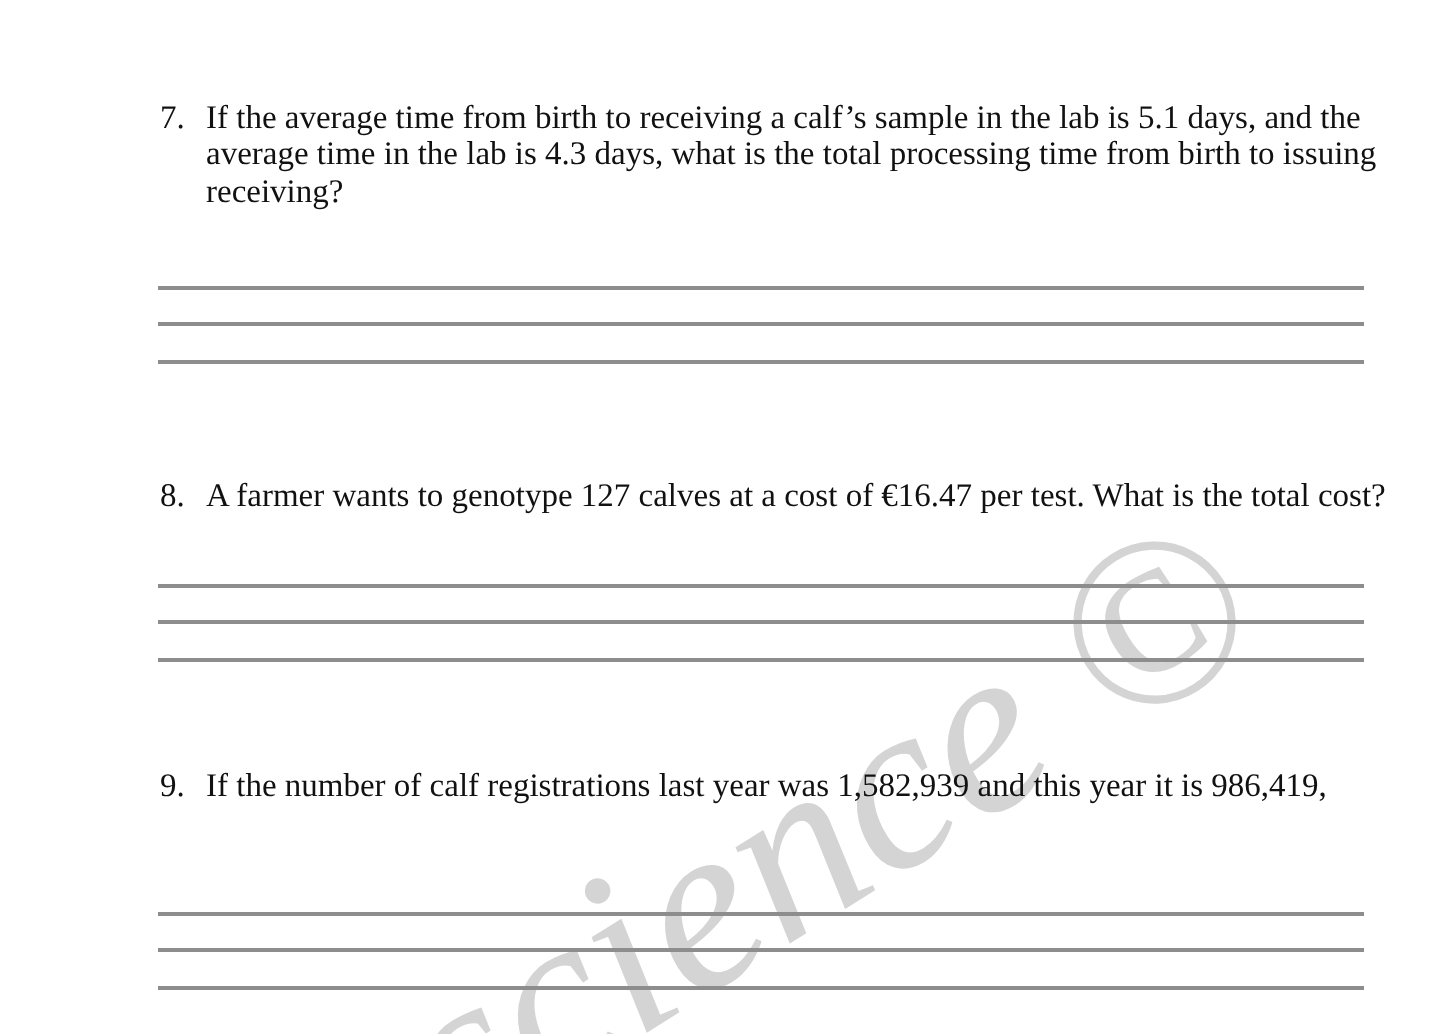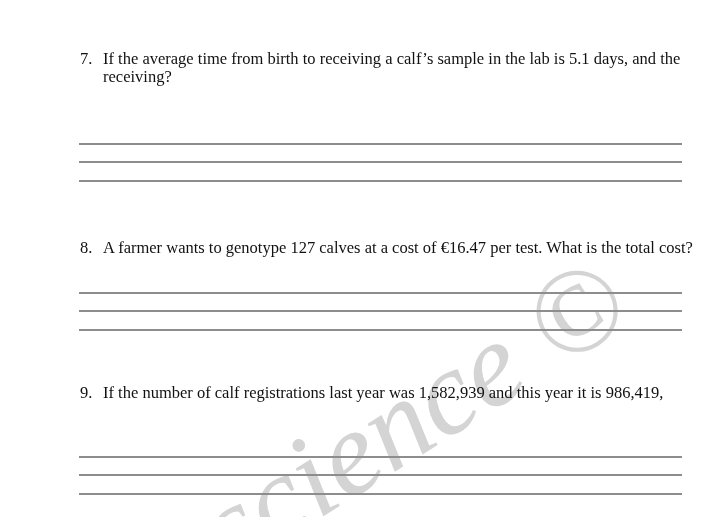--- a/index.html
+++ b/index.html
@@ -52,20 +52,21 @@
 <body>
 
 <div class="page">
 
   <div class="watermark">science ©</div>
 
   <div class="question" id="q7">
     <div class="qline">
       <span class="qnum">7.</span><span>If the average time from birth to receiving a calf’s sample in the lab is 5.1 days, and the</span>
     </div>
+    <div class="qline">average time in the lab is 4.3 days, what is the total processing time from birth to issuing</div>
     <div class="qline">receiving?</div>
   </div>
 
   <div class="answer-line" style="top:143px"></div>
   <div class="answer-line" style="top:161px"></div>
   <div class="answer-line" style="top:180px"></div>
 
   <div class="question" id="q8">
     <div class="qline">
       <span class="qnum">8.</span><span>A farmer wants to genotype 127 calves at a cost of €16.47 per test. What is the total cost?</span>

